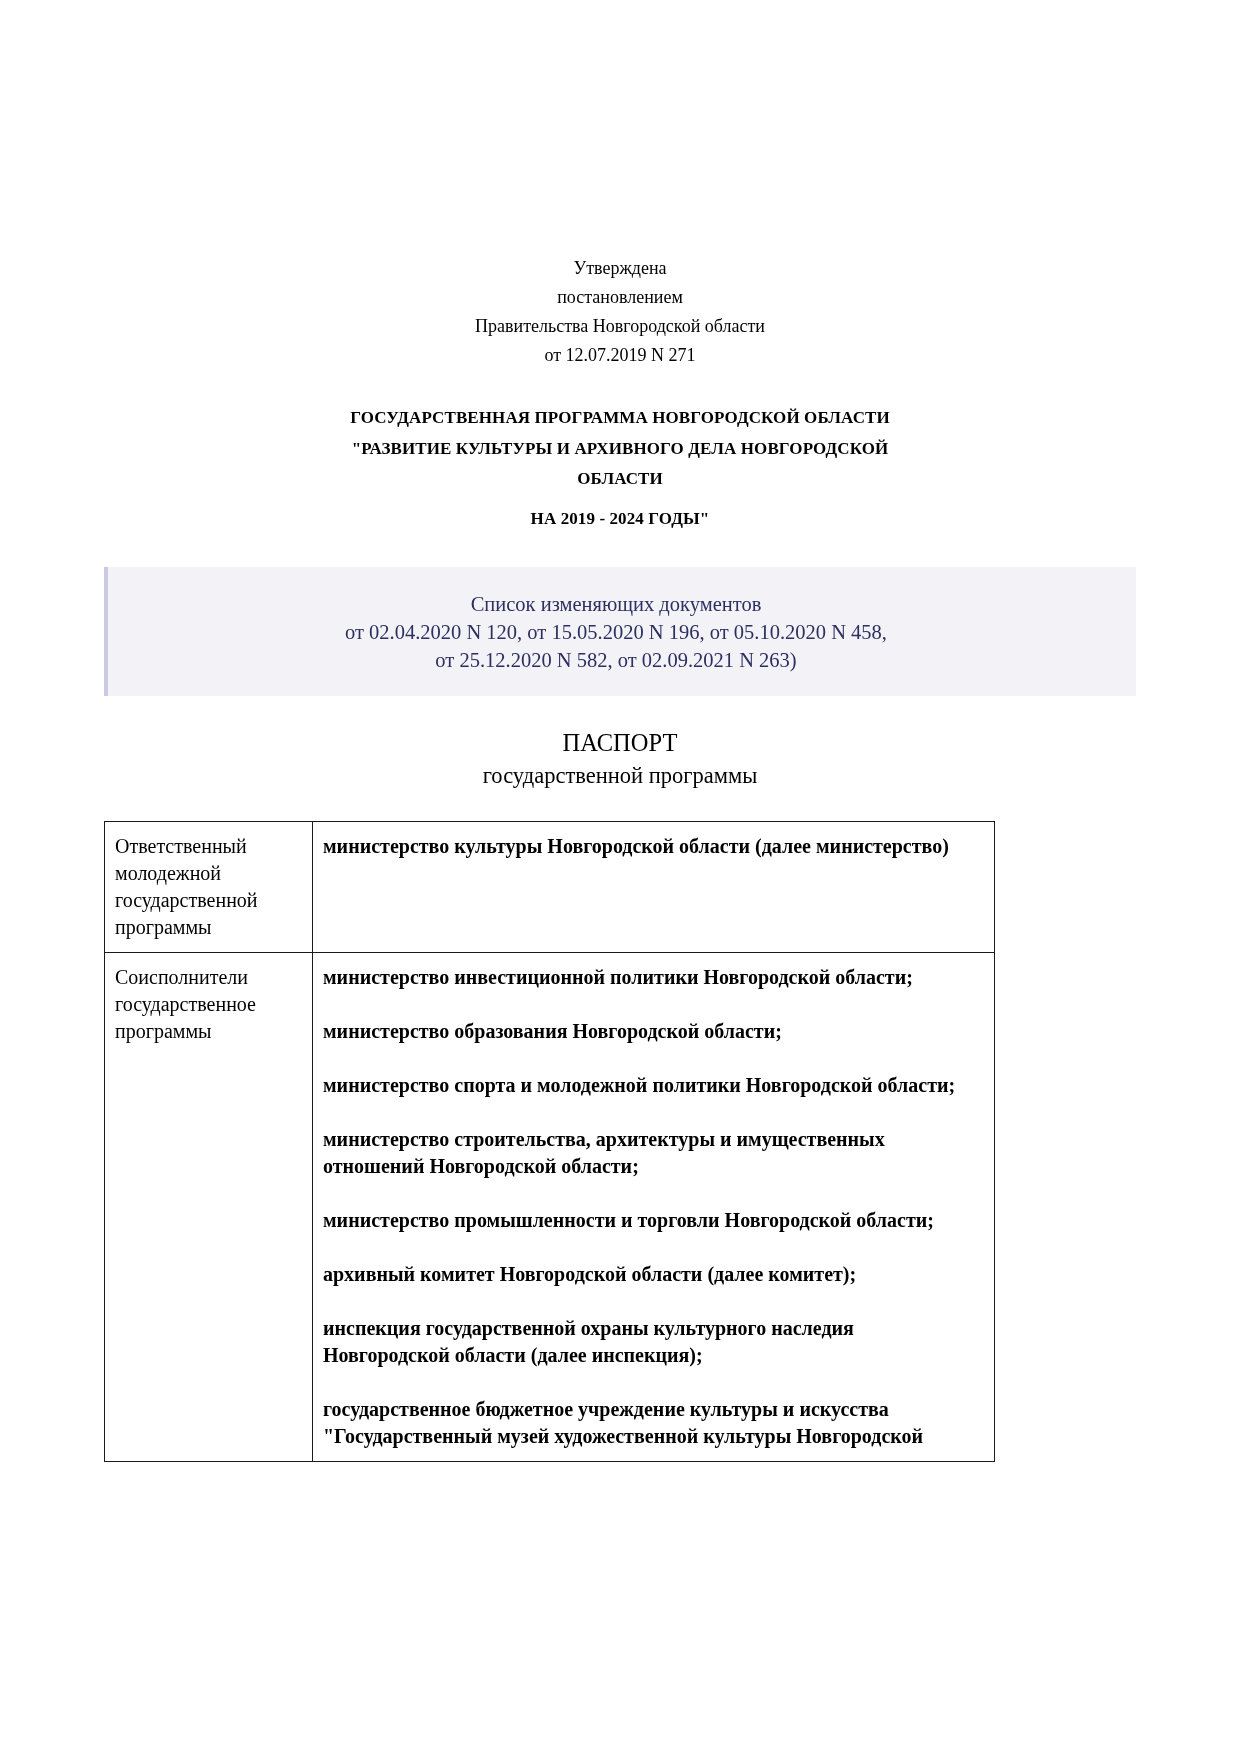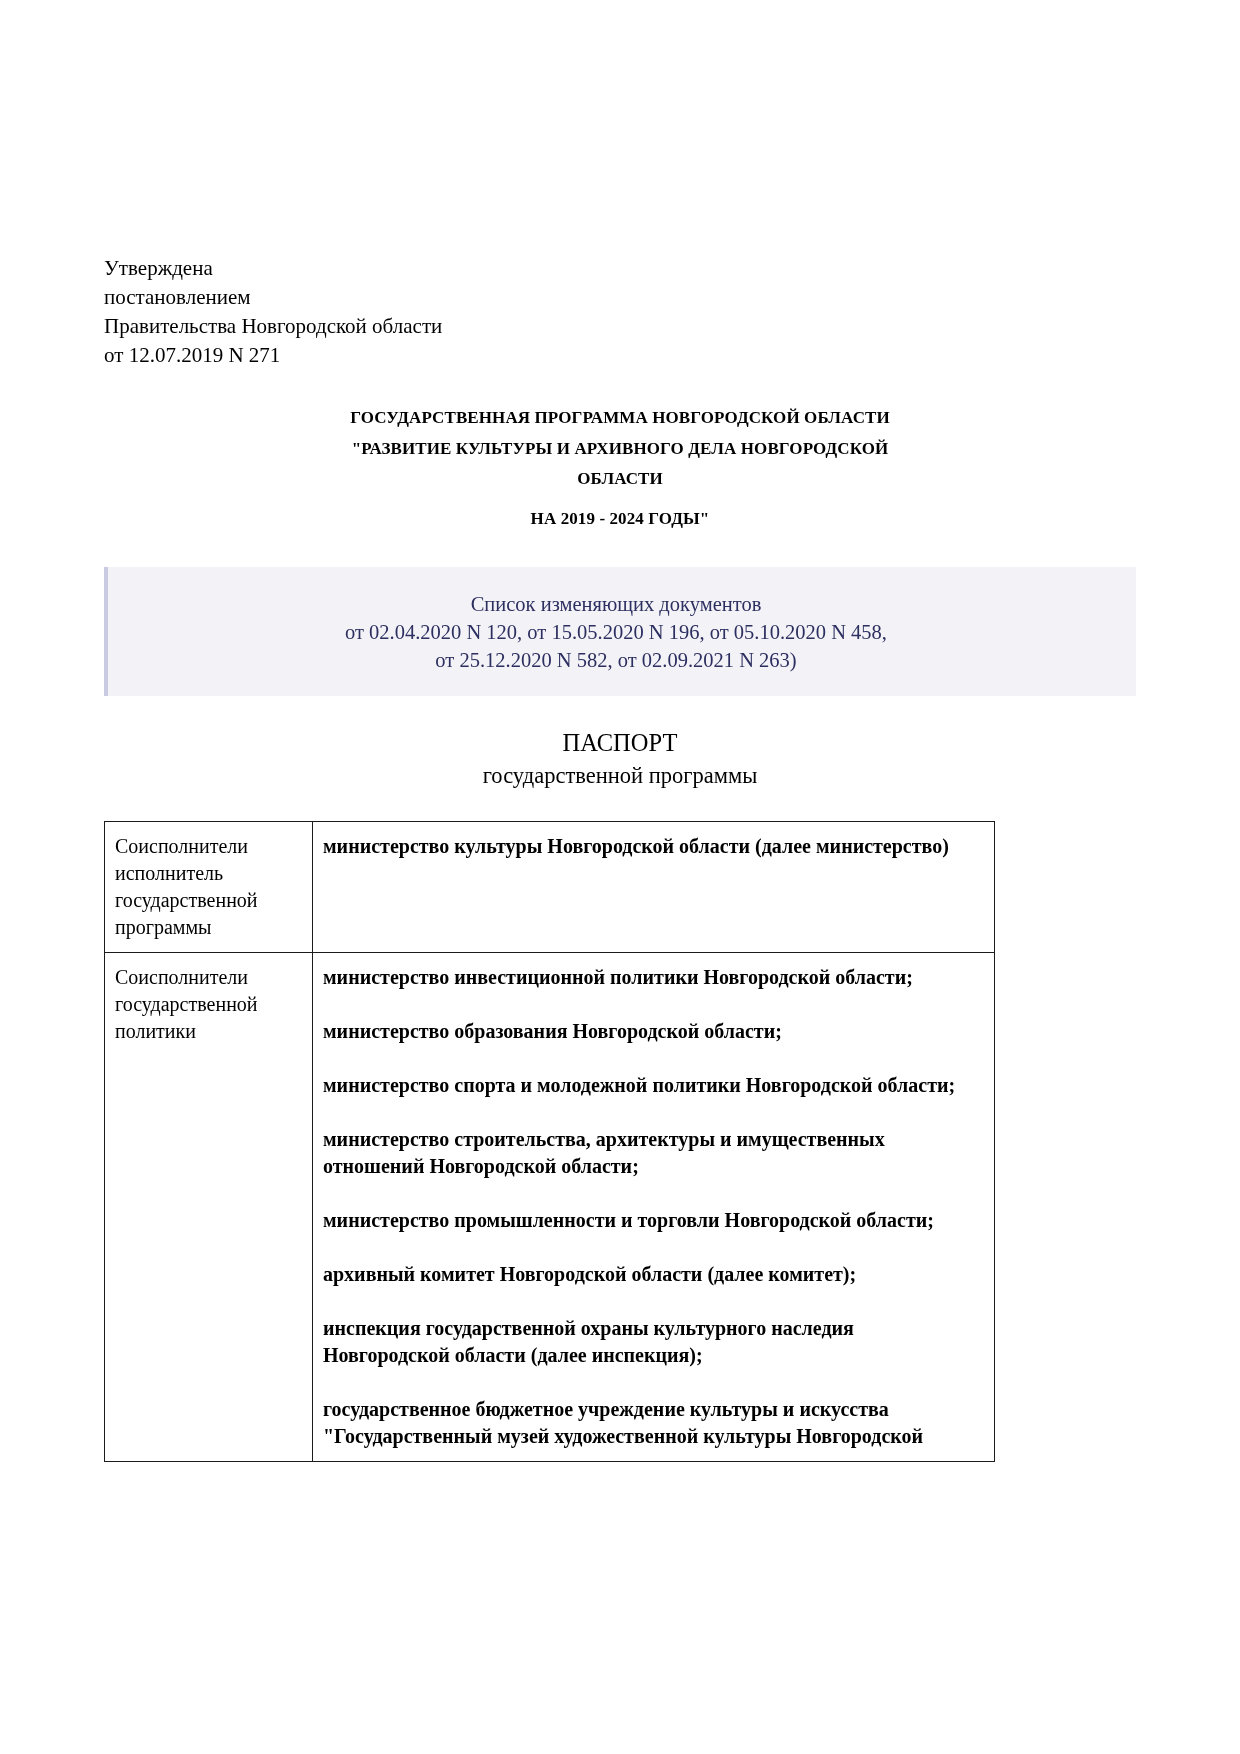--- a/index.html
+++ b/index.html
@@ -16,22 +16,22 @@
     position:relative;
     width:1240px;
     height:1754px;
     box-sizing:border-box;
     padding:0 104px;
   }
 
   
   .approval {
     padding-top:254px;
-    text-align:left;
-    font-size:21px;
+    text-align:center;
+    font-size:18px;
     line-height:29px;
   }
   .approval div { white-space:nowrap; }
 
   
   .doc-title {
     margin-top:33px;
     text-align:center;
     font-weight:bold;
     font-size:17px;
@@ -110,27 +110,27 @@
   </div>
 
   <div class="passport">
     <div>ПАСПОРТ</div>
     <div class="pp-sub">государственной программы</div>
   </div>
 
   <table class="passport-table">
     <tbody>
       <tr>
-        <td class="col-label">Соисполнители исполнитель государственной программы</td>
+        <td class="col-label">Ответственный молодежной государственной программы</td>
         <td class="col-value">
           <p class="val-p tight">министерство культуры Новгородской области (далее министерство)</p>
         </td>
       </tr>
       <tr>
-        <td class="col-label">Соисполнители государственной политики</td>
+        <td class="col-label">Соисполнители государственное программы</td>
         <td class="col-value">
           <p class="val-p">министерство инвестиционной политики Новгородской области;</p>
           <p class="val-p">министерство образования Новгородской области;</p>
           <p class="val-p">министерство спорта и молодежной политики Новгородской области;</p>
           <p class="val-p">министерство строительства, архитектуры и имущественных отношений Новгородской области;</p>
           <p class="val-p">министерство промышленности и торговли Новгородской области;</p>
           <p class="val-p">архивный комитет Новгородской области (далее комитет);</p>
           <p class="val-p">инспекция государственной охраны культурного наследия Новгородской области (далее инспекция);</p>
           <p class="val-p tight">государственное бюджетное учреждение культуры и искусства "Государственный музей художественной культуры Новгородской</p>
         </td>

